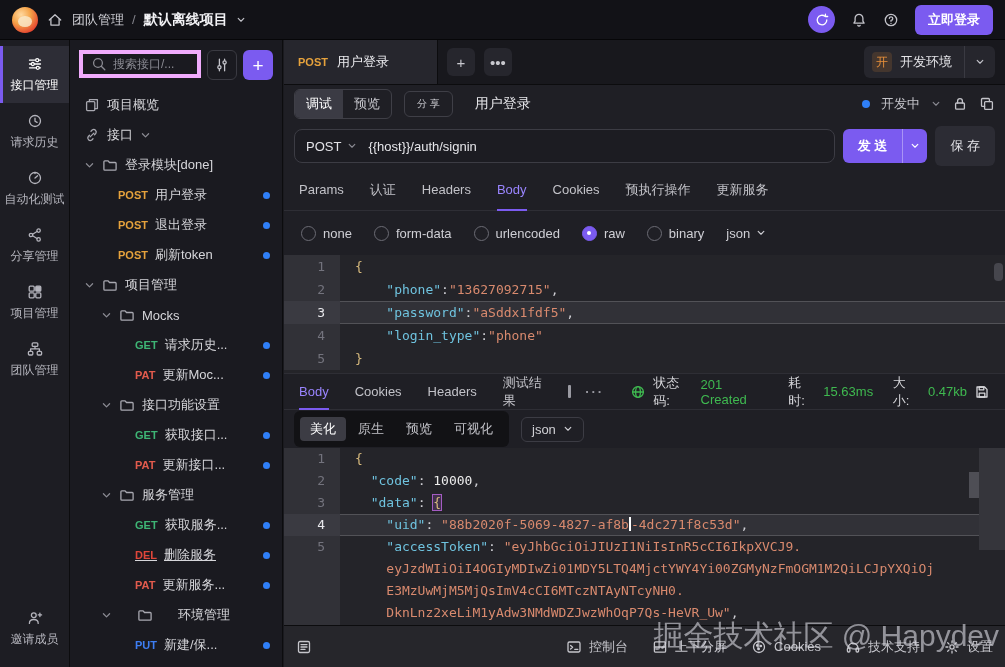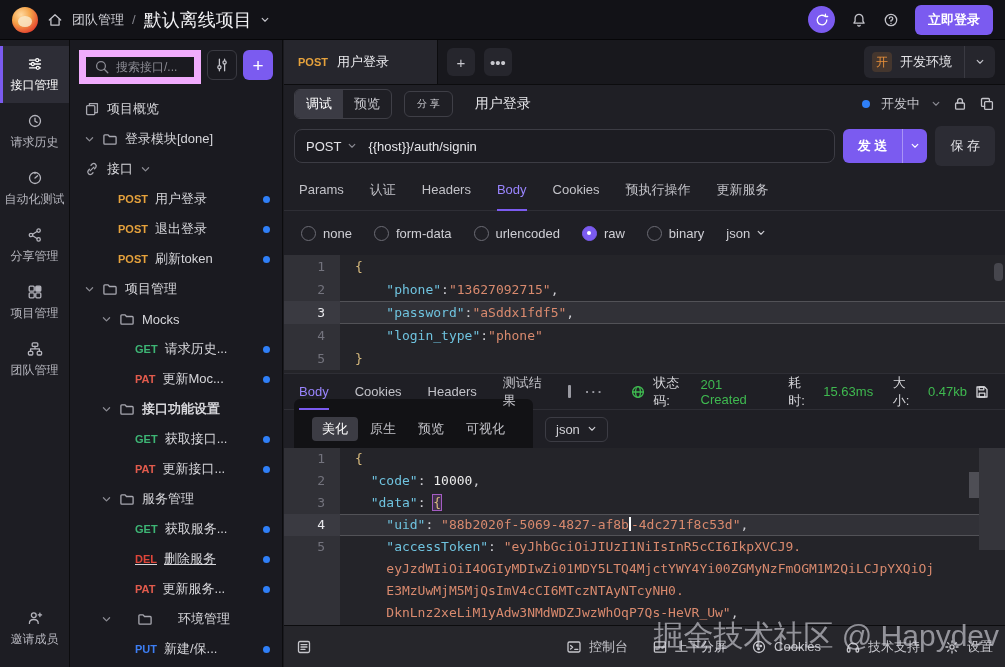--- a/index.html
+++ b/index.html
@@ -11,21 +11,21 @@
 
   
   .topbar { position:absolute; top:0; left:0; right:0; height:40px; background:#121217;
             border-bottom:1px solid #060608; display:flex; align-items:center; padding:0 12px; gap:9px; z-index:10; }
   .logo { width:26px; height:26px; border-radius:50%;
           background:radial-gradient(circle at 35% 30%, #ffd9a0 0%, #f5a348 38%, #e5432f 78%, #c93122 100%);
           position:relative; }
   .logo::after { content:''; position:absolute; left:6px; top:9px; width:14px; height:11px;
                  border-radius:48% 48% 50% 50%; background:#f9e7c8; opacity:.85; }
   .crumb { display:flex; align-items:center; gap:8px; color:#cfcfd5; }
-  .crumb .proj { color:#f2f2f5; font-weight:400; font-size:18px; }
+  .crumb .proj { color:#f2f2f5; font-weight:700; font-size:14px; }
   .crumb .sep { color:#85858d; }
   .top-right { margin-left:auto; display:flex; align-items:center; gap:16px; }
   .sync-btn { width:27px; height:27px; border-radius:50%; background:#7b5bf0; color:#fff;
               display:flex; align-items:center; justify-content:center; }
   .top-icon { color:#c3c3ca; }
   .login-btn { background:#7b5bf0; color:#fff; border:none; border-radius:6px;
                padding:6px 13px; font-size:13px; font-weight:600; cursor:pointer; }
 
   
   .nav { position:absolute; top:40px; left:0; bottom:0; width:70px; background:#1d1d23;
@@ -33,21 +33,21 @@
   .nav-item { position:relative; height:57px; display:flex; flex-direction:column; align-items:center;
               justify-content:center; gap:5px; color:#b4b4bc; font-size:12px; cursor:pointer; }
   .nav-item.active { background:#2d2d36; color:#ffffff; }
   .nav-item.active::before { content:''; position:absolute; left:0; top:0; bottom:0; width:3px; background:#7b5bf0; }
   .nav-invite { margin-top:auto; margin-bottom:10px; }
 
   
   .tree { position:absolute; top:40px; left:70px; width:213px; bottom:0; background:#1a1a20;
           border-right:1px solid #0c0c0e; display:flex; flex-direction:column; }
   .tree-top { display:flex; gap:6px; padding:10px 9px 8px 9px; }
-  .search-box { flex:1; height:34px; border:7px solid #f0abfc; border-radius:0; display:flex;
+  .search-box { flex:1; height:28px; border:4px solid #f0abfc; border-radius:0; display:flex;
                 align-items:center; gap:6px; padding:0 8px; color:#8a8a92; font-size:12px; }
   .sq-btn { width:30px; height:30px; border:1px solid #3a3a42; border-radius:6px; background:transparent;
             color:#c3c3ca; display:flex; align-items:center; justify-content:center; cursor:pointer; }
   .add-btn { width:30px; height:30px; border:none; border-radius:6px; background:#7b5bf0; color:#fff;
              font-size:19px; line-height:1; display:flex; align-items:center; justify-content:center; cursor:pointer; }
   .tree-rows { flex:1; overflow:hidden; padding-top:2px; }
   .tree-row { height:30px; display:flex; align-items:center; gap:7px; color:#d6d6da; cursor:pointer; }
   .tree-row .chev { color:#8a8a92; }
   .tree-row .f-icon { color:#a8a8b0; }
   .tree-row .method { font-weight:700; font-size:11px; }
@@ -134,21 +134,21 @@
   
   .resp-tabs { height:37px; border-top:1px solid #2e2e35; border-bottom:1px solid #2e2e35; }
   .resp-extra { display:flex; align-items:center; gap:14px; color:#9a9aa2; margin-left:-6px; }
   .cursor-bar { width:3px; height:13px; background:#9a9aa2; border-radius:1px; }
   .ellipsis { letter-spacing:2px; font-weight:700; }
   .status-group { margin-left:auto; display:flex; align-items:center; gap:7px; font-size:13px; color:#d6d6da; }
   .ok { color:#3fb950; }
   .status-group .gap { width:6px; }
 
   .resp-toolbar { height:38px; display:flex; align-items:center; gap:12px; padding:0 10px; flex:none; }
-  .seg2 { display:flex; gap:2px; background:#121215; border-radius:6px; padding:18px; }
+  .seg2 { display:flex; gap:2px; background:#121215; border-radius:6px; padding:6px; }
   .seg2-item { padding:3px 10px; border-radius:4px; color:#c2c2c8; font-size:13px; cursor:pointer; }
   .seg2-item.active { background:#3c3c44; color:#fff; }
   .json-dd { display:flex; align-items:center; gap:7px; border:1px solid #3c3c44; border-radius:6px;
              padding:4px 10px; color:#d0d0d5; cursor:pointer; }
 
   
   .statusbar { height:42px; flex:none; background:#26262b; border-top:1px solid #0c0c0e;
                display:flex; align-items:center; padding:0 12px; color:#c6c6cc; z-index:20; }
   .sb-right { margin-left:auto; display:flex; align-items:center; gap:24px; }
   .sb-item { display:flex; align-items:center; gap:7px; cursor:pointer; }
@@ -305,47 +305,47 @@
       <div class="tree-row" style="padding-left: 14px;">
         <span class="icon f-icon">
           <svg width="16" height="16" viewBox="0 0 16 16" fill="none" stroke="currentColor" stroke-width="1.3" stroke-linecap="round" stroke-linejoin="round">
             <rect x="2.6" y="4.6" width="8.2" height="9" rx="1"></rect>
             <path d="M5.4 4.6V2.6h8v9h-2.6"></path>
           </svg>
         </span>
         <span>项目概览</span>
       </div>
       <div class="tree-row" style="padding-left: 14px;">
-        <span class="icon chev">
-          <svg width="11" height="11" viewBox="0 0 16 16" fill="none" stroke="currentColor" stroke-width="1.8" stroke-linecap="round" stroke-linejoin="round">
-            <path d="M3.5 5.5 8 10l4.5-4.5"></path>
-          </svg>
-        </span>
-        <span class="icon f-icon">
-          <svg width="16" height="16" viewBox="0 0 16 16" fill="none" stroke="currentColor" stroke-width="1.3" stroke-linecap="round" stroke-linejoin="round">
-            <path d="M1.9 4.7c0-.5.4-.9.9-.9h3.3l1.4 1.7h5.7c.5 0 .9.4.9.9v5.9c0 .5-.4.9-.9.9H2.8c-.5 0-.9-.4-.9-.9z"></path>
-          </svg>
-        </span>
-        <span>登录模块[done]</span>
-      </div>
-      <div class="tree-row" style="padding-left: 14px;">
         <span class="icon f-icon">
           <svg width="16" height="16" viewBox="0 0 16 16" fill="none" stroke="currentColor" stroke-width="1.3" stroke-linecap="round" stroke-linejoin="round">
             <path d="M6.1 9.9 9.9 6.1"></path>
             <path d="M7 4.2l1.2-1.2a2.5 2.5 0 0 1 3.5 3.5L10.5 7.7"></path>
             <path d="M9 11.8l-1.2 1.2a2.5 2.5 0 0 1-3.5-3.5L5.5 8.3"></path>
           </svg>
         </span>
         <span>接口</span>
         <span class="icon chev">
           <svg width="11" height="11" viewBox="0 0 16 16" fill="none" stroke="currentColor" stroke-width="1.8" stroke-linecap="round" stroke-linejoin="round">
             <path d="M3.5 5.5 8 10l4.5-4.5"></path>
           </svg>
         </span>
       </div>
+      <div class="tree-row" style="padding-left: 14px;">
+        <span class="icon chev">
+          <svg width="11" height="11" viewBox="0 0 16 16" fill="none" stroke="currentColor" stroke-width="1.8" stroke-linecap="round" stroke-linejoin="round">
+            <path d="M3.5 5.5 8 10l4.5-4.5"></path>
+          </svg>
+        </span>
+        <span class="icon f-icon">
+          <svg width="16" height="16" viewBox="0 0 16 16" fill="none" stroke="currentColor" stroke-width="1.3" stroke-linecap="round" stroke-linejoin="round">
+            <path d="M1.9 4.7c0-.5.4-.9.9-.9h3.3l1.4 1.7h5.7c.5 0 .9.4.9.9v5.9c0 .5-.4.9-.9.9H2.8c-.5 0-.9-.4-.9-.9z"></path>
+          </svg>
+        </span>
+        <span>登录模块[done]</span>
+      </div>
       <div class="tree-row" style="padding-left: 48px;">
         <span class="method m-POST">POST</span>
         <span>用户登录</span>
         <span class="dot"></span>
       </div>
       <div class="tree-row" style="padding-left: 48px;">
         <span class="method m-POST">POST</span>
         <span>退出登录</span>
         <span class="dot"></span>
       </div>
@@ -383,21 +383,21 @@
       <div class="tree-row" style="padding-left: 65px;">
         <span class="method m-GET">GET</span>
         <span>请求历史...</span>
         <span class="dot"></span>
       </div>
       <div class="tree-row" style="padding-left: 65px;">
         <span class="method m-PAT">PAT</span>
         <span>更新Moc...</span>
         <span class="dot"></span>
       </div>
-      <div class="tree-row" style="padding-left: 31px; font-weight: bold;">
+      <div class="tree-row" style="padding-left: 31px;">
         <span class="icon chev">
           <svg width="11" height="11" viewBox="0 0 16 16" fill="none" stroke="currentColor" stroke-width="1.8" stroke-linecap="round" stroke-linejoin="round">
             <path d="M3.5 5.5 8 10l4.5-4.5"></path>
           </svg>
         </span>
         <span class="icon f-icon">
           <svg width="16" height="16" viewBox="0 0 16 16" fill="none" stroke="currentColor" stroke-width="1.3" stroke-linecap="round" stroke-linejoin="round">
             <path d="M1.9 4.7c0-.5.4-.9.9-.9h3.3l1.4 1.7h5.7c.5 0 .9.4.9.9v5.9c0 .5-.4.9-.9.9H2.8c-.5 0-.9-.4-.9-.9z"></path>
           </svg>
         </span>

